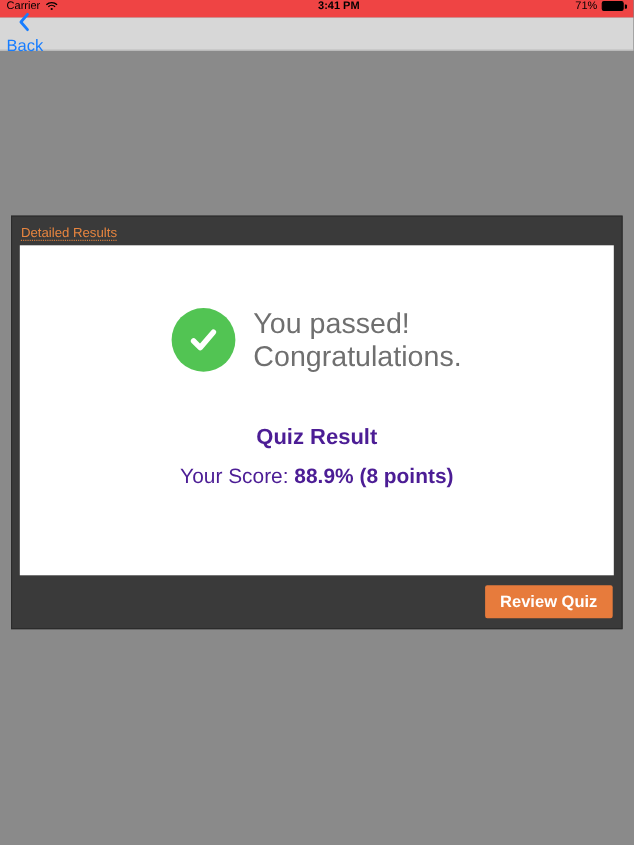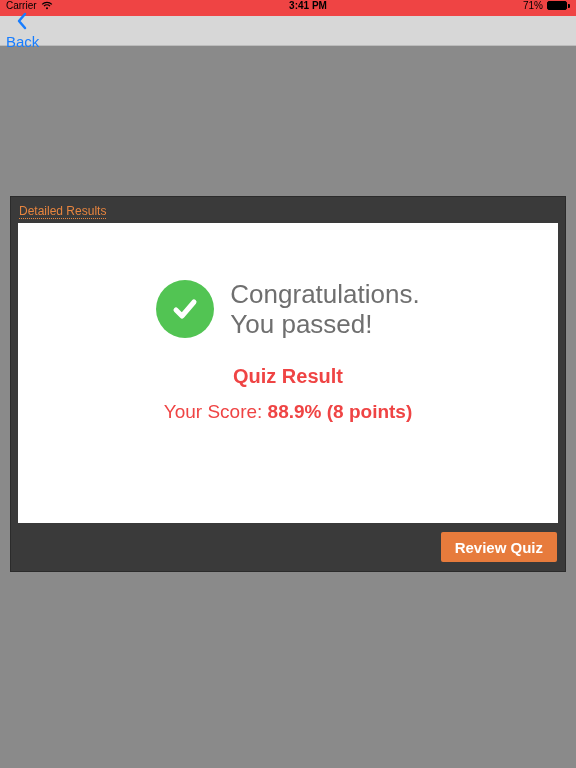--- a/index.html
+++ b/index.html
@@ -25,21 +25,21 @@
   .quiz-panel { position: absolute; left: 10px; right: 10px; top: 196px; background: #3a3a3a; border: 1px solid #2b2b2b; }
   .panel-header { height: 22px; padding: 0 8px; display: flex; align-items: flex-end; text-align: center; }
   .detailed-link { color: #e8853f; font-size: 12px; border-bottom: 1px dotted #e8853f; line-height: 14px; cursor: pointer; }
 
   .panel-body { background: #fff; margin: 4px 7px 0 7px; height: 300px; display: flex; flex-direction: column; align-items: center; }
 
   .congrats-row { display: flex; align-items: center; margin-top: 56px; }
   .check-circle { width: 58px; height: 58px; border-radius: 50%; background: #52c453; display: flex; align-items: center; justify-content: center; margin-right: 16px; }
   .congrats-text { color: #6f6f6f; font-size: 26px; line-height: 30px; font-weight: 400; }
 
-  .result-block { text-align: center; margin-top: 26px; color: #ef4444; }
+  .result-block { text-align: center; margin-top: 48px; color: #4c1d95; }
   .result-title { font-size: 20px; font-weight: 700; margin-bottom: 10px; }
   .result-line { font-size: 19px; line-height: 28px; font-weight: 400; }
   .result-line b { font-weight: 700; }
 
   .panel-footer { height: 48px; display: flex; align-items: center; justify-content: flex-end; padding: 0 8px; gap: 10px; }
   .btn { background: #e77b3c; color: #fff; border: none; height: 30px; padding: 0 14px; font-size: 15px; font-weight: 600; border-radius: 2px; cursor: pointer; }
 </style>
 </head>
 <body>
 
@@ -79,22 +79,22 @@
   </div>
 
   <div class="panel-body">
     <div class="congrats-row">
       <div class="check-circle">
         <svg width="34" height="34" viewBox="0 0 34 34">
             <path d="M8 18l6 6L26 10" stroke="#fff" stroke-width="5" fill="none" stroke-linecap="round" stroke-linejoin="round"></path>
           </svg>
       </div>
       <div class="congrats-text">
+        <div>You passed!</div>
         <div>Congratulations.</div>
-        <div>You passed!</div>
       </div>
     </div>
 
     <div class="result-block">
       <div class="result-title">Quiz Result</div>
       <div class="result-line">
         <span>Your Score: </span><b>88.9% (8 points)</b>
       </div>
     </div>
   </div>

